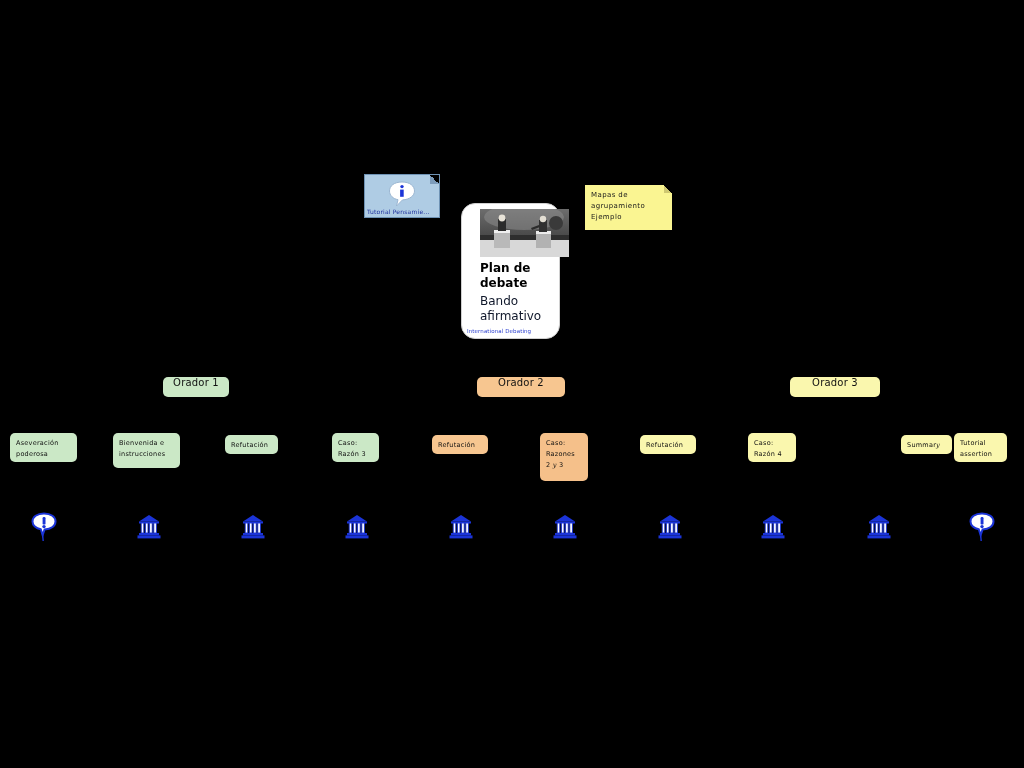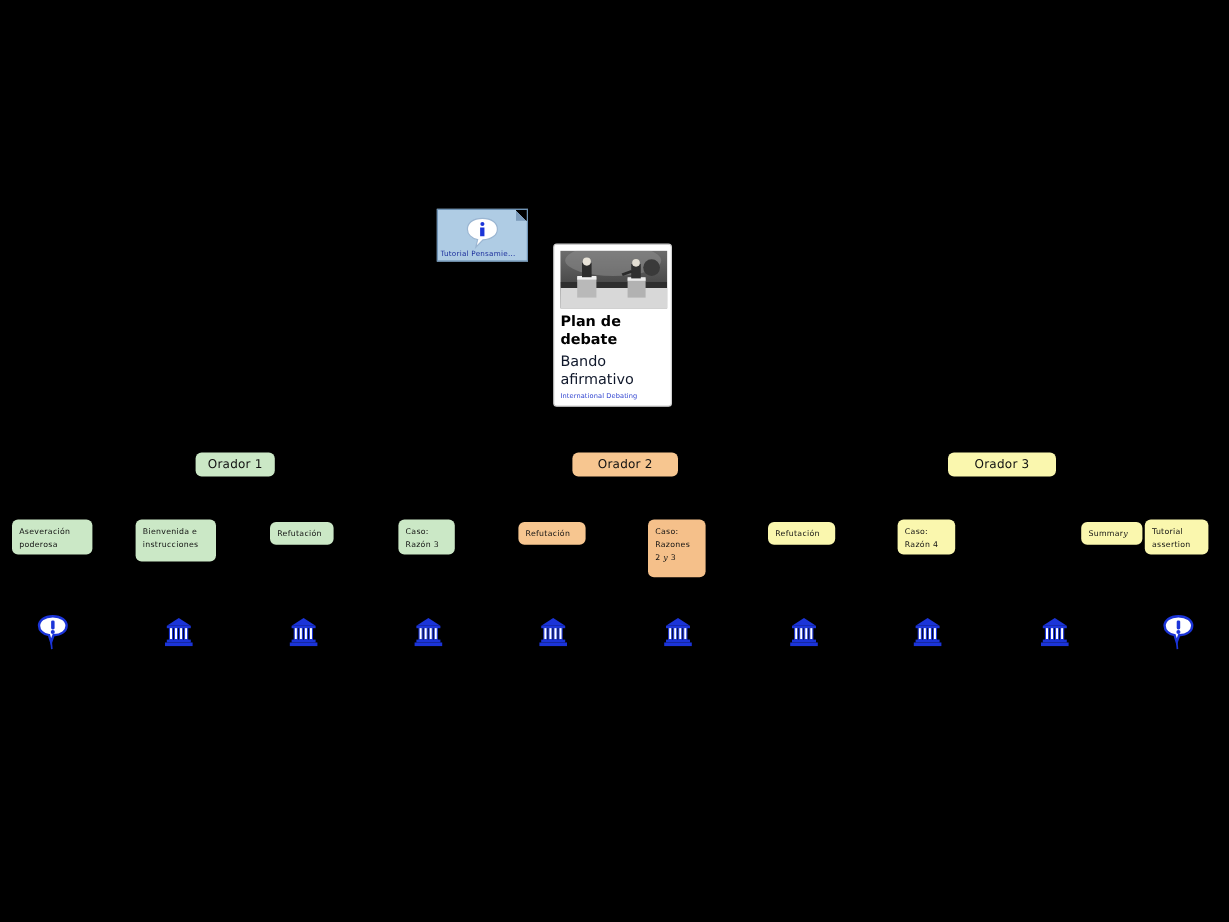--- a/index.html
+++ b/index.html
@@ -63,23 +63,23 @@
 
   
   .plan-card {
     position: absolute;
     left: 461px;
     top: 203px;
     width: 99px;
     height: 136px;
     background: #ffffff;
     border: 1px solid #d0d0d0;
-    border-radius: 3px;
+    border-radius: 14px;
     box-sizing: border-box;
-    padding: 5px 5px 3px 5px;
+    padding: 5px 5px 3px 18px;
     box-shadow: 0 1px 2px rgba(0,0,0,0.35);
   }
   .plan-photo {
     width: 89px;
     height: 48px;
     display: block;
     background: #8d8d8d;
     border: 0;
     position: relative;
     overflow: hidden;
@@ -135,21 +135,20 @@
     height: 8px;
     background: linear-gradient(225deg, #000 0 50%, #cfc872 50% 100%);
   }
 
   
   .orador {
     position: absolute;
     height: 20px;
     border-radius: 5px;
     display: flex;
-    align-items: center;
     justify-content: center;
     font-family: "DejaVu Sans", sans-serif;
     font-size: 10px;
     letter-spacing: 0.2px;
     color: #111;
     box-sizing: border-box;
     padding: 0 9px;
   }
 
   
@@ -217,20 +216,26 @@
         <rect x="59" y="11" width="8" height="12" fill="#303030"></rect>
         <circle cx="63" cy="10" r="3.2" fill="#e3ded3"></circle>
         <path d="M59 16 L51 19 L52 21 L60 18 Z" fill="#2b2b2b"></path>
       </svg>
     </div>
     <div class="plan-title">Plan de debate</div>
     <div class="plan-subtitle">Bando afirmativo</div>
     <div class="plan-footer">International Debating</div>
   </div>
 
+  <div class="sticky-note">
+    <span class="fold"></span>
+    <div>Mapas de</div>
+    <div>agrupamiento</div>
+    <div>Ejemplo</div>
+  </div>
 
   <div id="speakers-layer">
       <div class="orador" style="left: 163px; top: 377px; width: 66px; background: rgb(203, 232, 198);">
         <span>Orador 1</span>
       </div>
       <div class="orador" style="left: 477px; top: 377px; width: 88px; background: rgb(247, 198, 144);">
         <span>Orador 2</span>
       </div>
       <div class="orador" style="left: 790px; top: 377px; width: 90px; background: rgb(250, 247, 174);">
         <span>Orador 3</span>

